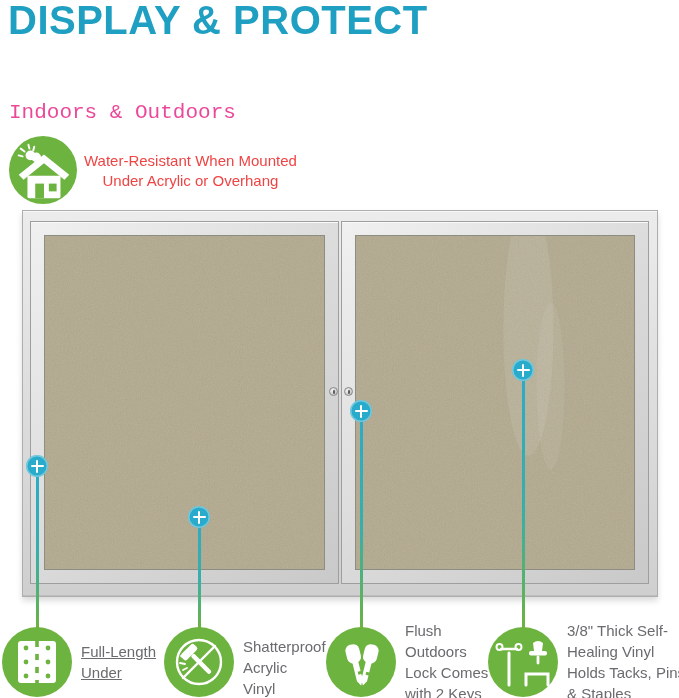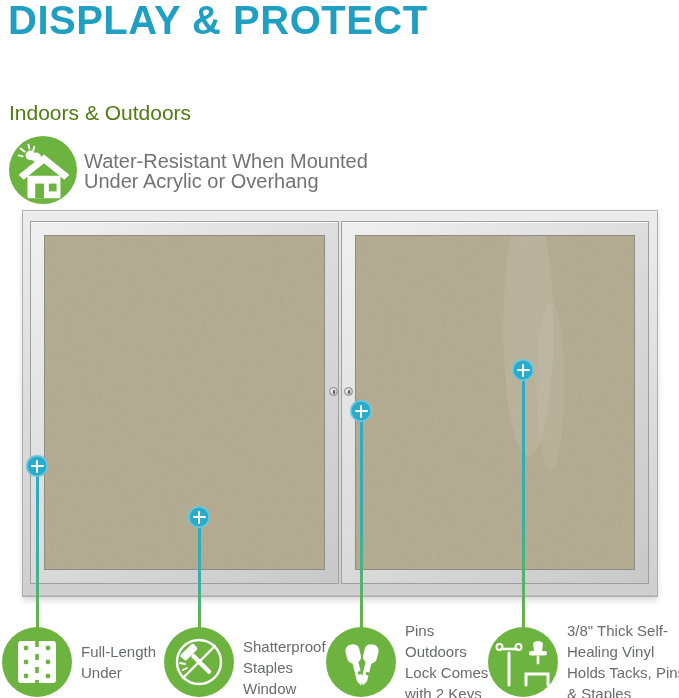--- a/index.html
+++ b/index.html
@@ -4,26 +4,26 @@
 <style>
   html,body{margin:0;padding:0;background:#ffffff;}
   .stage{
     position:relative;width:679px;height:698px;overflow:hidden;background:#ffffff;
     font-family:"Liberation Sans", sans-serif;
     padding-left:16px;
   }
   
   .title{position:absolute;left:8px;top:-7px;color:#1f9fc2;font-weight:bold;
          font-size:40px;line-height:54px;letter-spacing:.5px;}
-  .subtitle{position:absolute;left:9px;top:101px;color:#4d7c0f;font-size:21px;}
+  .subtitle{position:absolute;left:9px;top:101px;color:#ec4899;font-size:21px;font-family:Liberation Mono, monospace;}
   
   .gcircle{position:absolute;border-radius:50%;background:#6db33f;display:flex;
            align-items:center;justify-content:center;}
   .water-circle{left:9px;top:136px;width:68px;height:68px;}
-  .water-text{position:absolute;left:84px;top:151px;color:#737373;font-size:20px;line-height:20px;}
+  .water-text{position:absolute;left:84px;top:151px;color:#ef4444;font-size:15px;line-height:20px;text-align:center;}
   
   .board-outer{position:absolute;left:22px;top:210px;width:636px;height:387px;
     background:linear-gradient(180deg,#ececec 0%,#dedede 45%,#cfcfcf 100%);
     border:1px solid #aeaeae;box-sizing:border-box;
     box-shadow:0 4px 6px rgba(0,0,0,.14), inset 0 1px 0 #f7f7f7, inset 0 -1px 0 #bdbdbd;}
   .door{position:absolute;box-sizing:border-box;top:221px;height:363px;
     background:linear-gradient(135deg,#f0f0f0 0%,#d9d9d9 55%,#c9c9c9 100%);
     border:1px solid #9e9e9e;box-shadow:inset 0 1px 0 #fafafa;}
   .door-left{left:30px;width:309px;}
   .door-right{left:341px;width:308px;}
@@ -44,21 +44,21 @@
   .marker{position:absolute;width:22px;height:22px;border-radius:50%;background:#29abcb;
     z-index:4;box-shadow:inset 0 0 0 1.5px rgba(255,255,255,.35);}
   .m1{left:26px;top:455px;} .m2{left:188px;top:506px;} .m3{left:350px;top:400px;} .m4{left:512px;top:359px;}
   .marker span{position:absolute;background:#ffffff;border-radius:1.5px;}
   .marker .ph{left:4.5px;top:9.75px;width:13px;height:2.5px;}
   .marker .pv{left:9.75px;top:4.5px;width:2.5px;height:13px;}
   
   .callout-circle{width:70px;height:70px;top:627px;z-index:4;}
   .cc1{left:2px;} .cc2{left:164px;} .cc3{left:326px;} .cc4{left:488px;}
   .callout-text{position:absolute;color:#6a6b6e;font-size:15px;line-height:21px;white-space:nowrap;z-index:4;}
-  .ct1{left:81px;top:641px;} .ct2{left:243px;top:636px;} .ct3{left:405px;top:620px;} .ct4{left:567px;top:620px;}
+  .ct1{left:81px;top:641px;text-decoration:underline;} .ct2{left:243px;top:636px;} .ct3{left:405px;top:620px;} .ct4{left:567px;top:620px;}
   .gcircle svg{display:block;}
 </style>
 </head>
 <body>
 
 <div class="stage">
 
   <div class="title">
     <div>DISPLAY &amp; PROTECT</div>
   </div>
@@ -172,40 +172,40 @@
       <line x1="19" y1="51" x2="51" y2="19" stroke="#ffffff" stroke-width="2.4" stroke-linecap="round"></line>
       <g stroke="#ffffff" stroke-width="1.8" stroke-linecap="round">
         <line x1="17" y1="29" x2="22" y2="32"></line>
           <line x1="16" y1="36" x2="21" y2="37"></line>
           <line x1="19" y1="43" x2="23" y2="41"></line>
       </g>
     </svg>
   </div>
   <div class="callout-text ct2">
     <div>Shatterproof</div>
-    <div>Staples</div>
-    <div>Window</div>
+    <div>Acrylic</div>
+    <div>Vinyl</div>
   </div>
 
   <div class="gcircle callout-circle cc3">
     <svg width="70" height="70" viewBox="0 0 70 70" aria-hidden="true">
       <g fill="#ffffff">
         <g transform="rotate(-14 30 38)">
           <rect x="23" y="17" width="14" height="19" rx="6"></rect>
           <path d="M27 34 L27 54 L30 59 L33 54 L33 48 L30 48 L30 45 L33 45 L33 34 Z"></path>
         </g>
         <g transform="rotate(14 42 38)">
           <rect x="35" y="17" width="14" height="19" rx="6"></rect>
           <path d="M39 34 L39 54 L42 59 L45 54 L45 48 L42 48 L42 45 L45 45 L45 34 Z"></path>
         </g>
       </g>
     </svg>
   </div>
   <div class="callout-text ct3">
-    <div>Pins</div>
+    <div>Flush</div>
     <div>Outdoors</div>
     <div>Lock Comes</div>
     <div>with 2 Keys</div>
   </div>
 
   <div class="gcircle callout-circle cc4">
     <svg width="70" height="70" viewBox="0 0 70 70" aria-hidden="true">
       <g stroke="#ffffff" fill="none" stroke-linecap="round">
         <line x1="21" y1="26" x2="21" y2="58" stroke-width="3"></line>
         <line x1="13" y1="22" x2="29" y2="22" stroke-width="2.4"></line>

